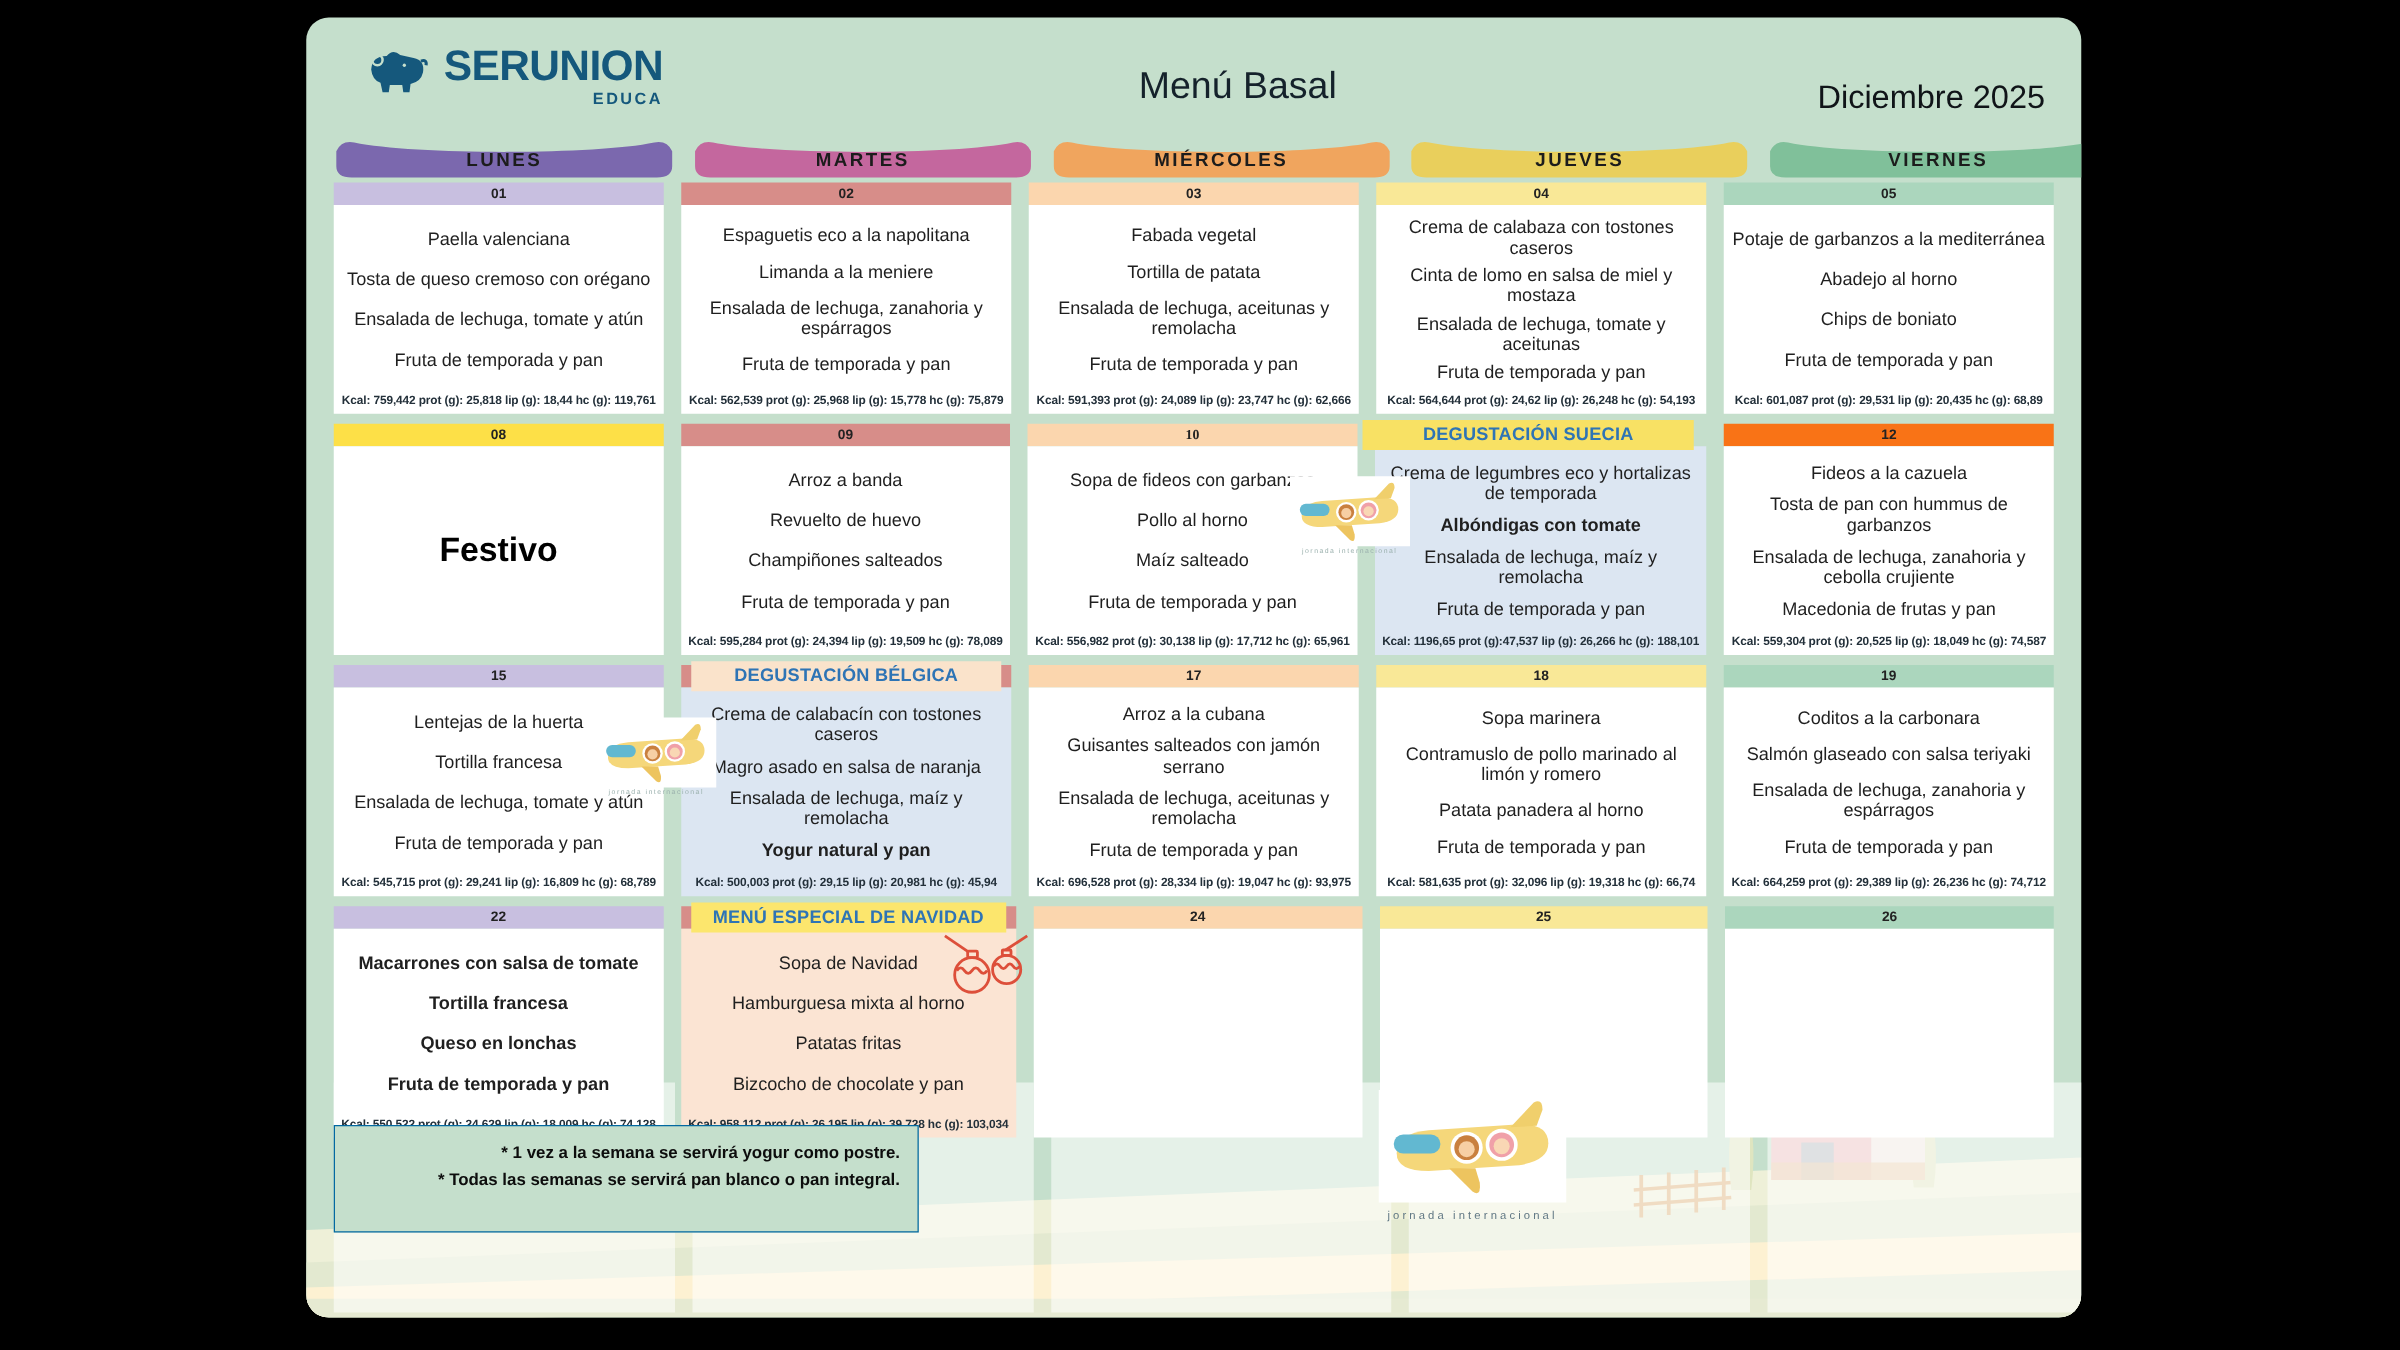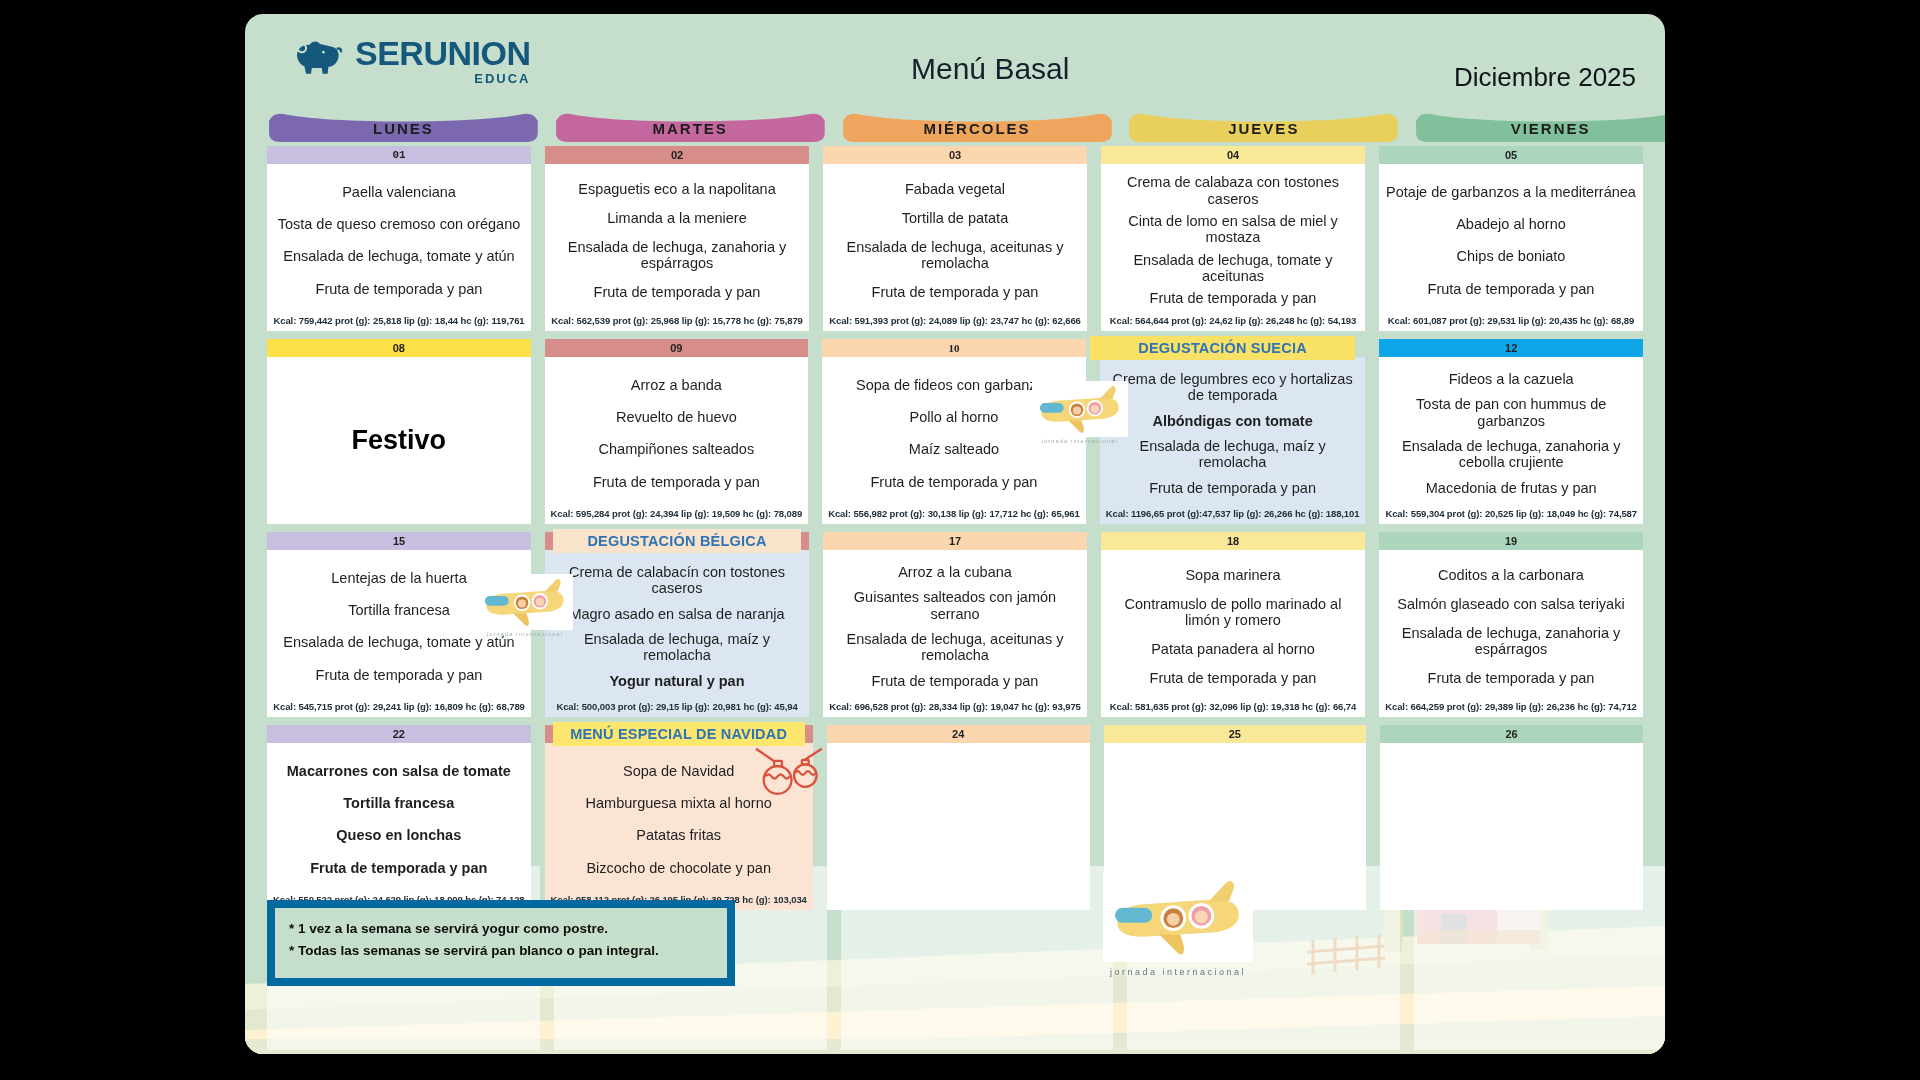--- a/index.html
+++ b/index.html
@@ -48,21 +48,21 @@
   .plane-box svg{width:90px;height:52px;display:block;margin:0 auto;}
   .plane-cap{font-size:5.5px;letter-spacing:1.2px;color:#9ab0ad;margin-top:1px;}
   .orn-box{position:absolute;right:-14px;top:22px;z-index:4;}
   .orn-box svg{width:78px;height:52px;}
 
   
   .scene{position:absolute;left:0;top:820px;width:1420px;height:220px;}
   .strips{position:absolute;left:0;top:852px;width:100%;height:184px;}
   .strips .strip{background:rgba(255,255,255,0.55);height:184px;}
   .note-box{position:absolute;left:22px;top:886px;width:468px;height:86px;background:#c5dfcc;
-            border:8px solid #0369a1;padding:10px 14px;box-sizing:border-box;z-index:5;}
+            border:1px solid #0369a1;padding:10px 14px;box-sizing:border-box;z-index:5;text-align:right;}
   .note-line{font-size:13.5px;font-weight:700;color:#0d0d0d;line-height:1.6;}
   .proj-box{position:absolute;left:588px;top:860px;width:266px;background:#fff;
             border:1px solid #d9d9d9;padding:12px 6px;box-sizing:border-box;z-index:5;text-align:center;}
   .proj-line{font-size:13px;font-weight:700;color:#15191c;line-height:1.45;}
   .fplane{position:absolute;left:858px;top:858px;width:150px;z-index:5;text-align:center;}
   .fplane .pframe{background:#fff;padding:4px 2px;}
   .fplane svg{width:140px;height:82px;display:block;margin:0 auto;}
   .fplane-cap{font-size:9px;letter-spacing:2.5px;color:#5f7683;margin-top:5px;}
 </style>
 </head>
@@ -147,21 +147,21 @@
         <div class="day-hdr">
           <svg viewBox="0 0 266 36" preserveAspectRatio="none">
             <path d="M2,13 Q6,4 16,6 C62,16 204,16 250,6 Q260,4 264,13 L264,25 Q264,34 252,34 L14,34 Q2,34 2,25 Z" fill="#80c09a"></path>
           </svg>
           <span>VIERNES</span>
         </div>
       </div>
     <div id="weeks">
         <div class="week-row grid5">
           <div class="cell">
-            <div class="band" style="background: rgb(200, 191, 224); font-family: Liberation Mono, monospace;">
+            <div class="band" style="background: rgb(200, 191, 224);">
               <span>01</span>
             </div>
             <div class="body">
               <div class="items">
                 <div class="item">Paella valenciana</div>
                 <div class="item">Tosta de queso cremoso con orégano</div>
                 <div class="item">Ensalada de lechuga, tomate y atún</div>
                 <div class="item">Fruta de temporada y pan</div>
               </div>
               <div class="kcal">Kcal: 759,442 prot (g): 25,818 lip (g): 18,44 hc (g): 119,761</div>
@@ -285,21 +285,21 @@
               <div class="items">
                 <div class="item">Crema de legumbres eco y hortalizas de temporada</div>
                 <div class="item bold">Albóndigas con tomate</div>
                 <div class="item">Ensalada de lechuga, maíz y remolacha</div>
                 <div class="item">Fruta de temporada y pan</div>
               </div>
               <div class="kcal">Kcal: 1196,65 prot (g):47,537 lip (g): 26,266 hc (g): 188,101</div>
             </div>
           </div>
           <div class="cell">
-            <div class="band" style="background: #0ea5e9; text-align: center;">
+            <div class="band" style="background: #f97316; text-align: center;">
               <span>12</span>
             </div>
             <div class="body">
               <div class="items">
                 <div class="item">Fideos a la cazuela</div>
                 <div class="item">Tosta de pan con hummus de garbanzos</div>
                 <div class="item">Ensalada de lechuga, zanahoria y cebolla crujiente</div>
                 <div class="item">Macedonia de frutas y pan</div>
               </div>
               <div class="kcal">Kcal: 559,304 prot (g): 20,525 lip (g): 18,049 hc (g): 74,587</div>

